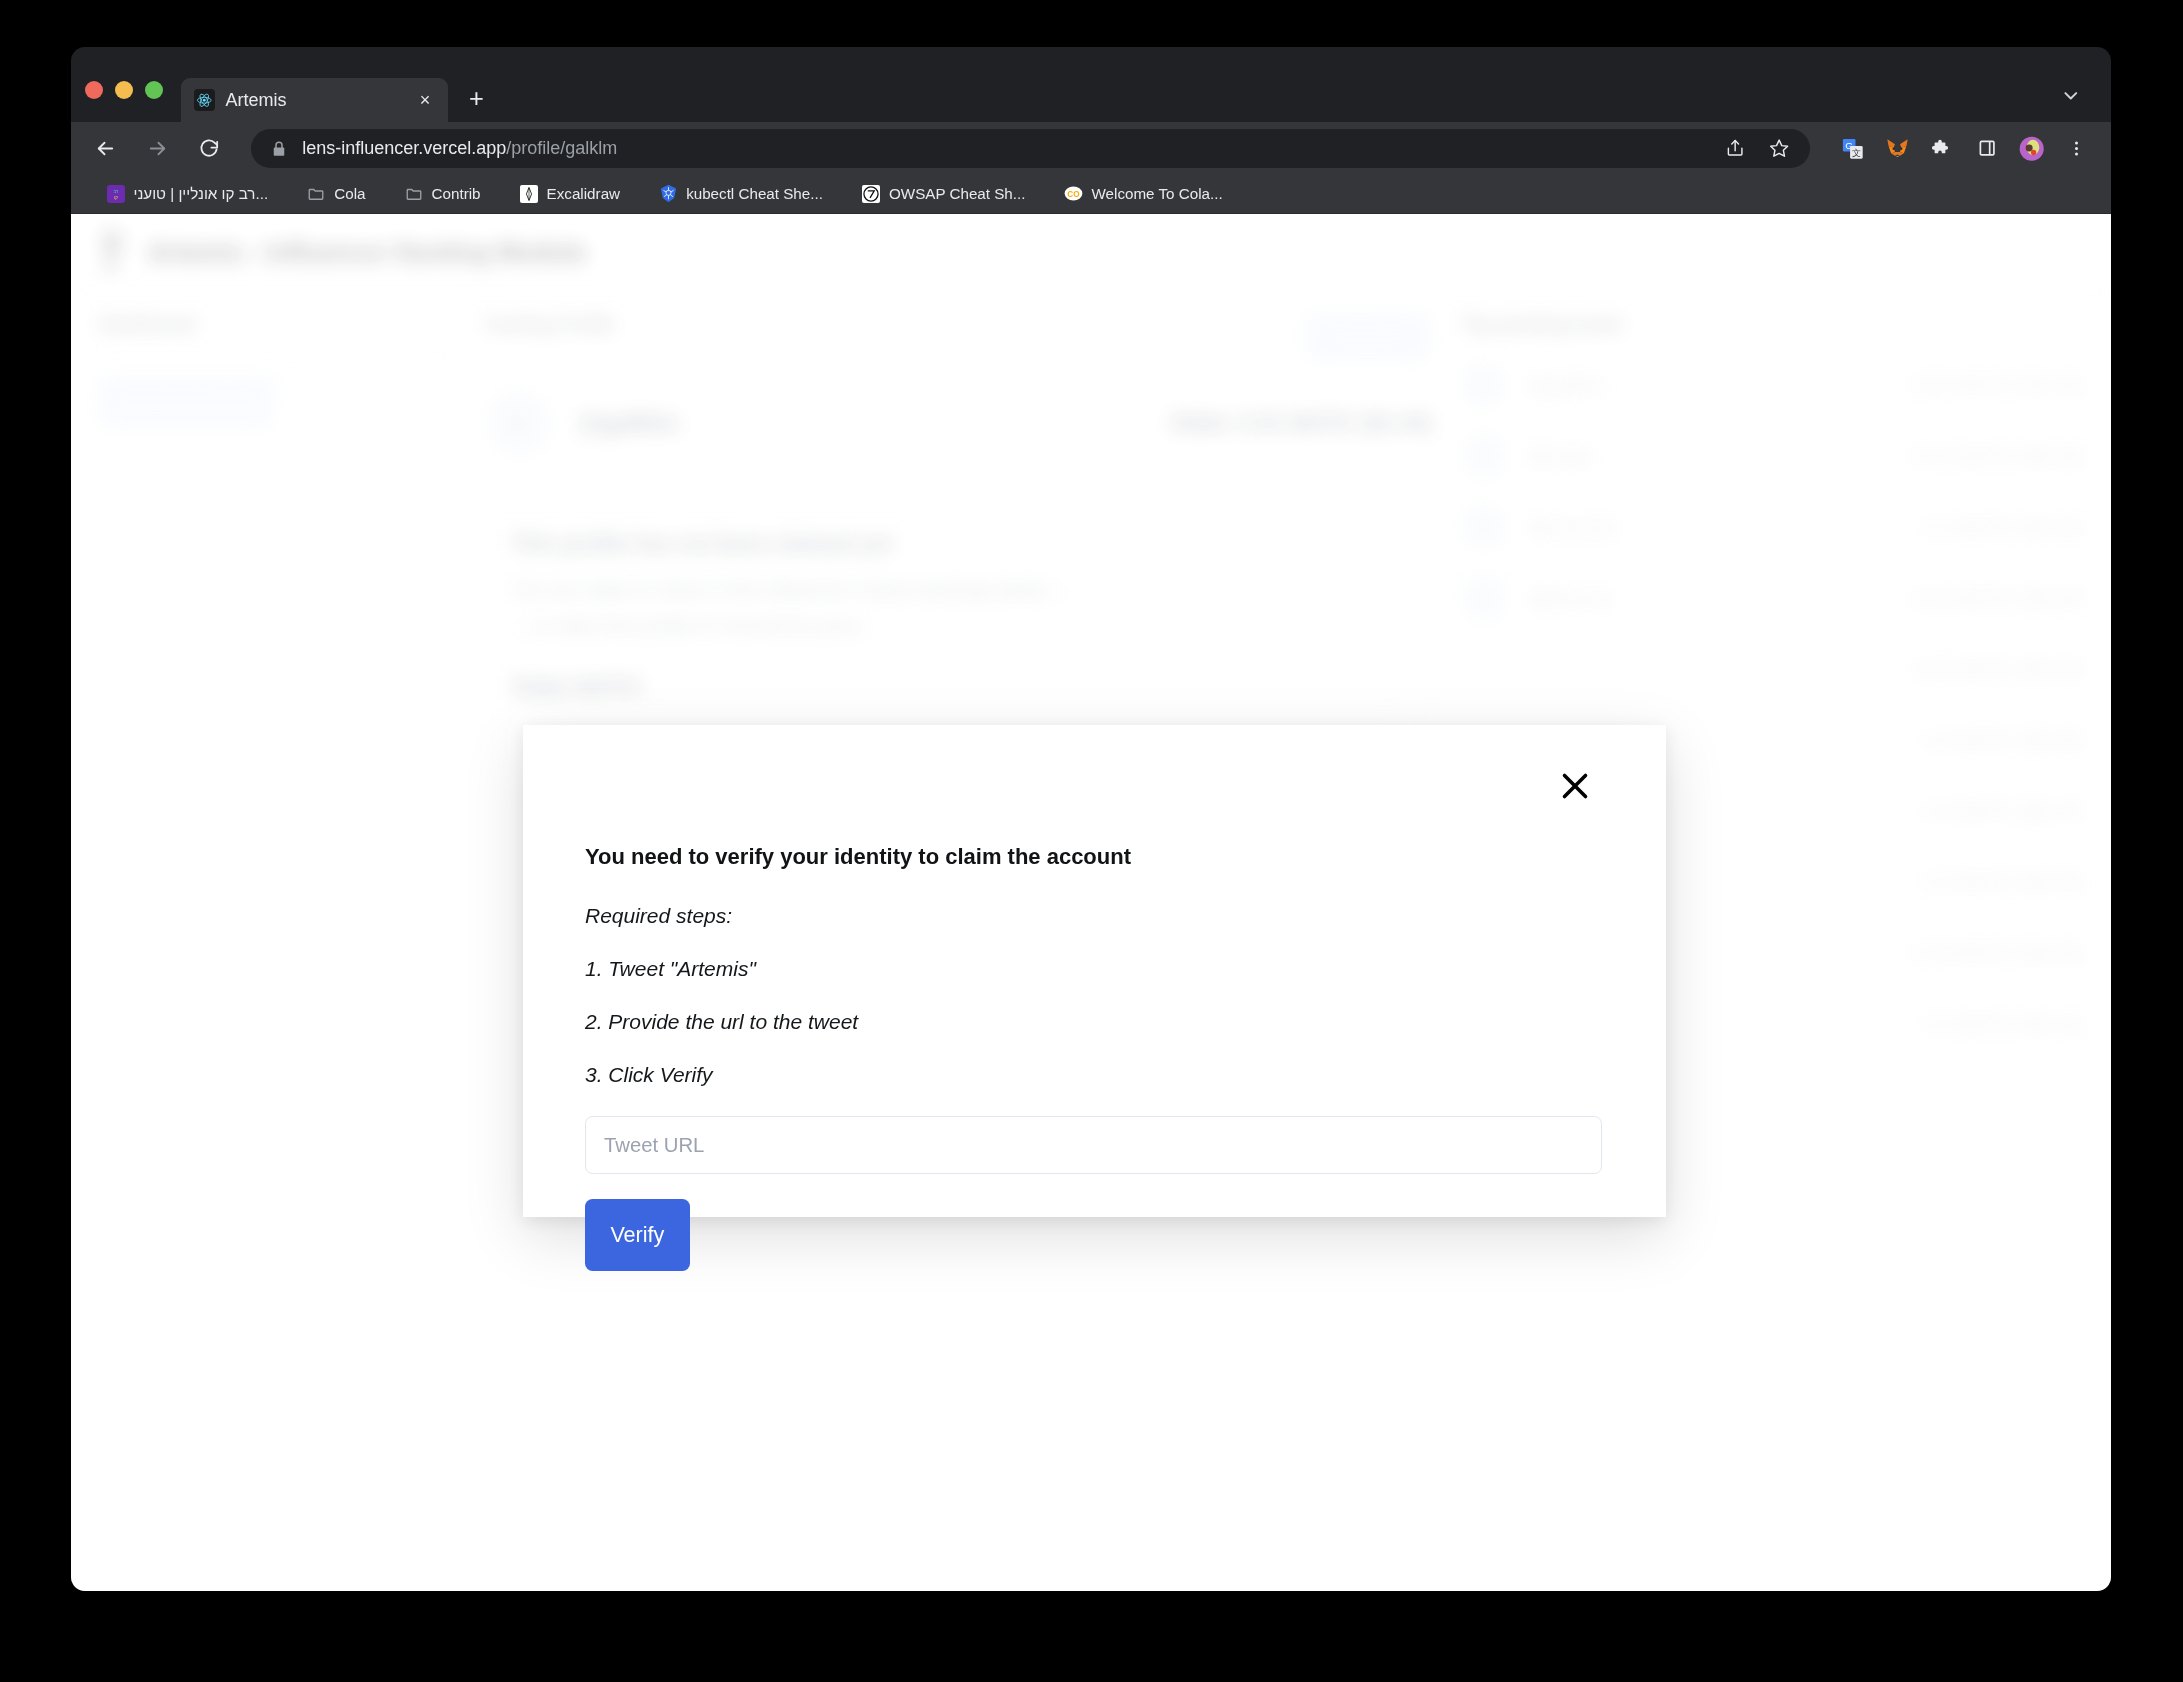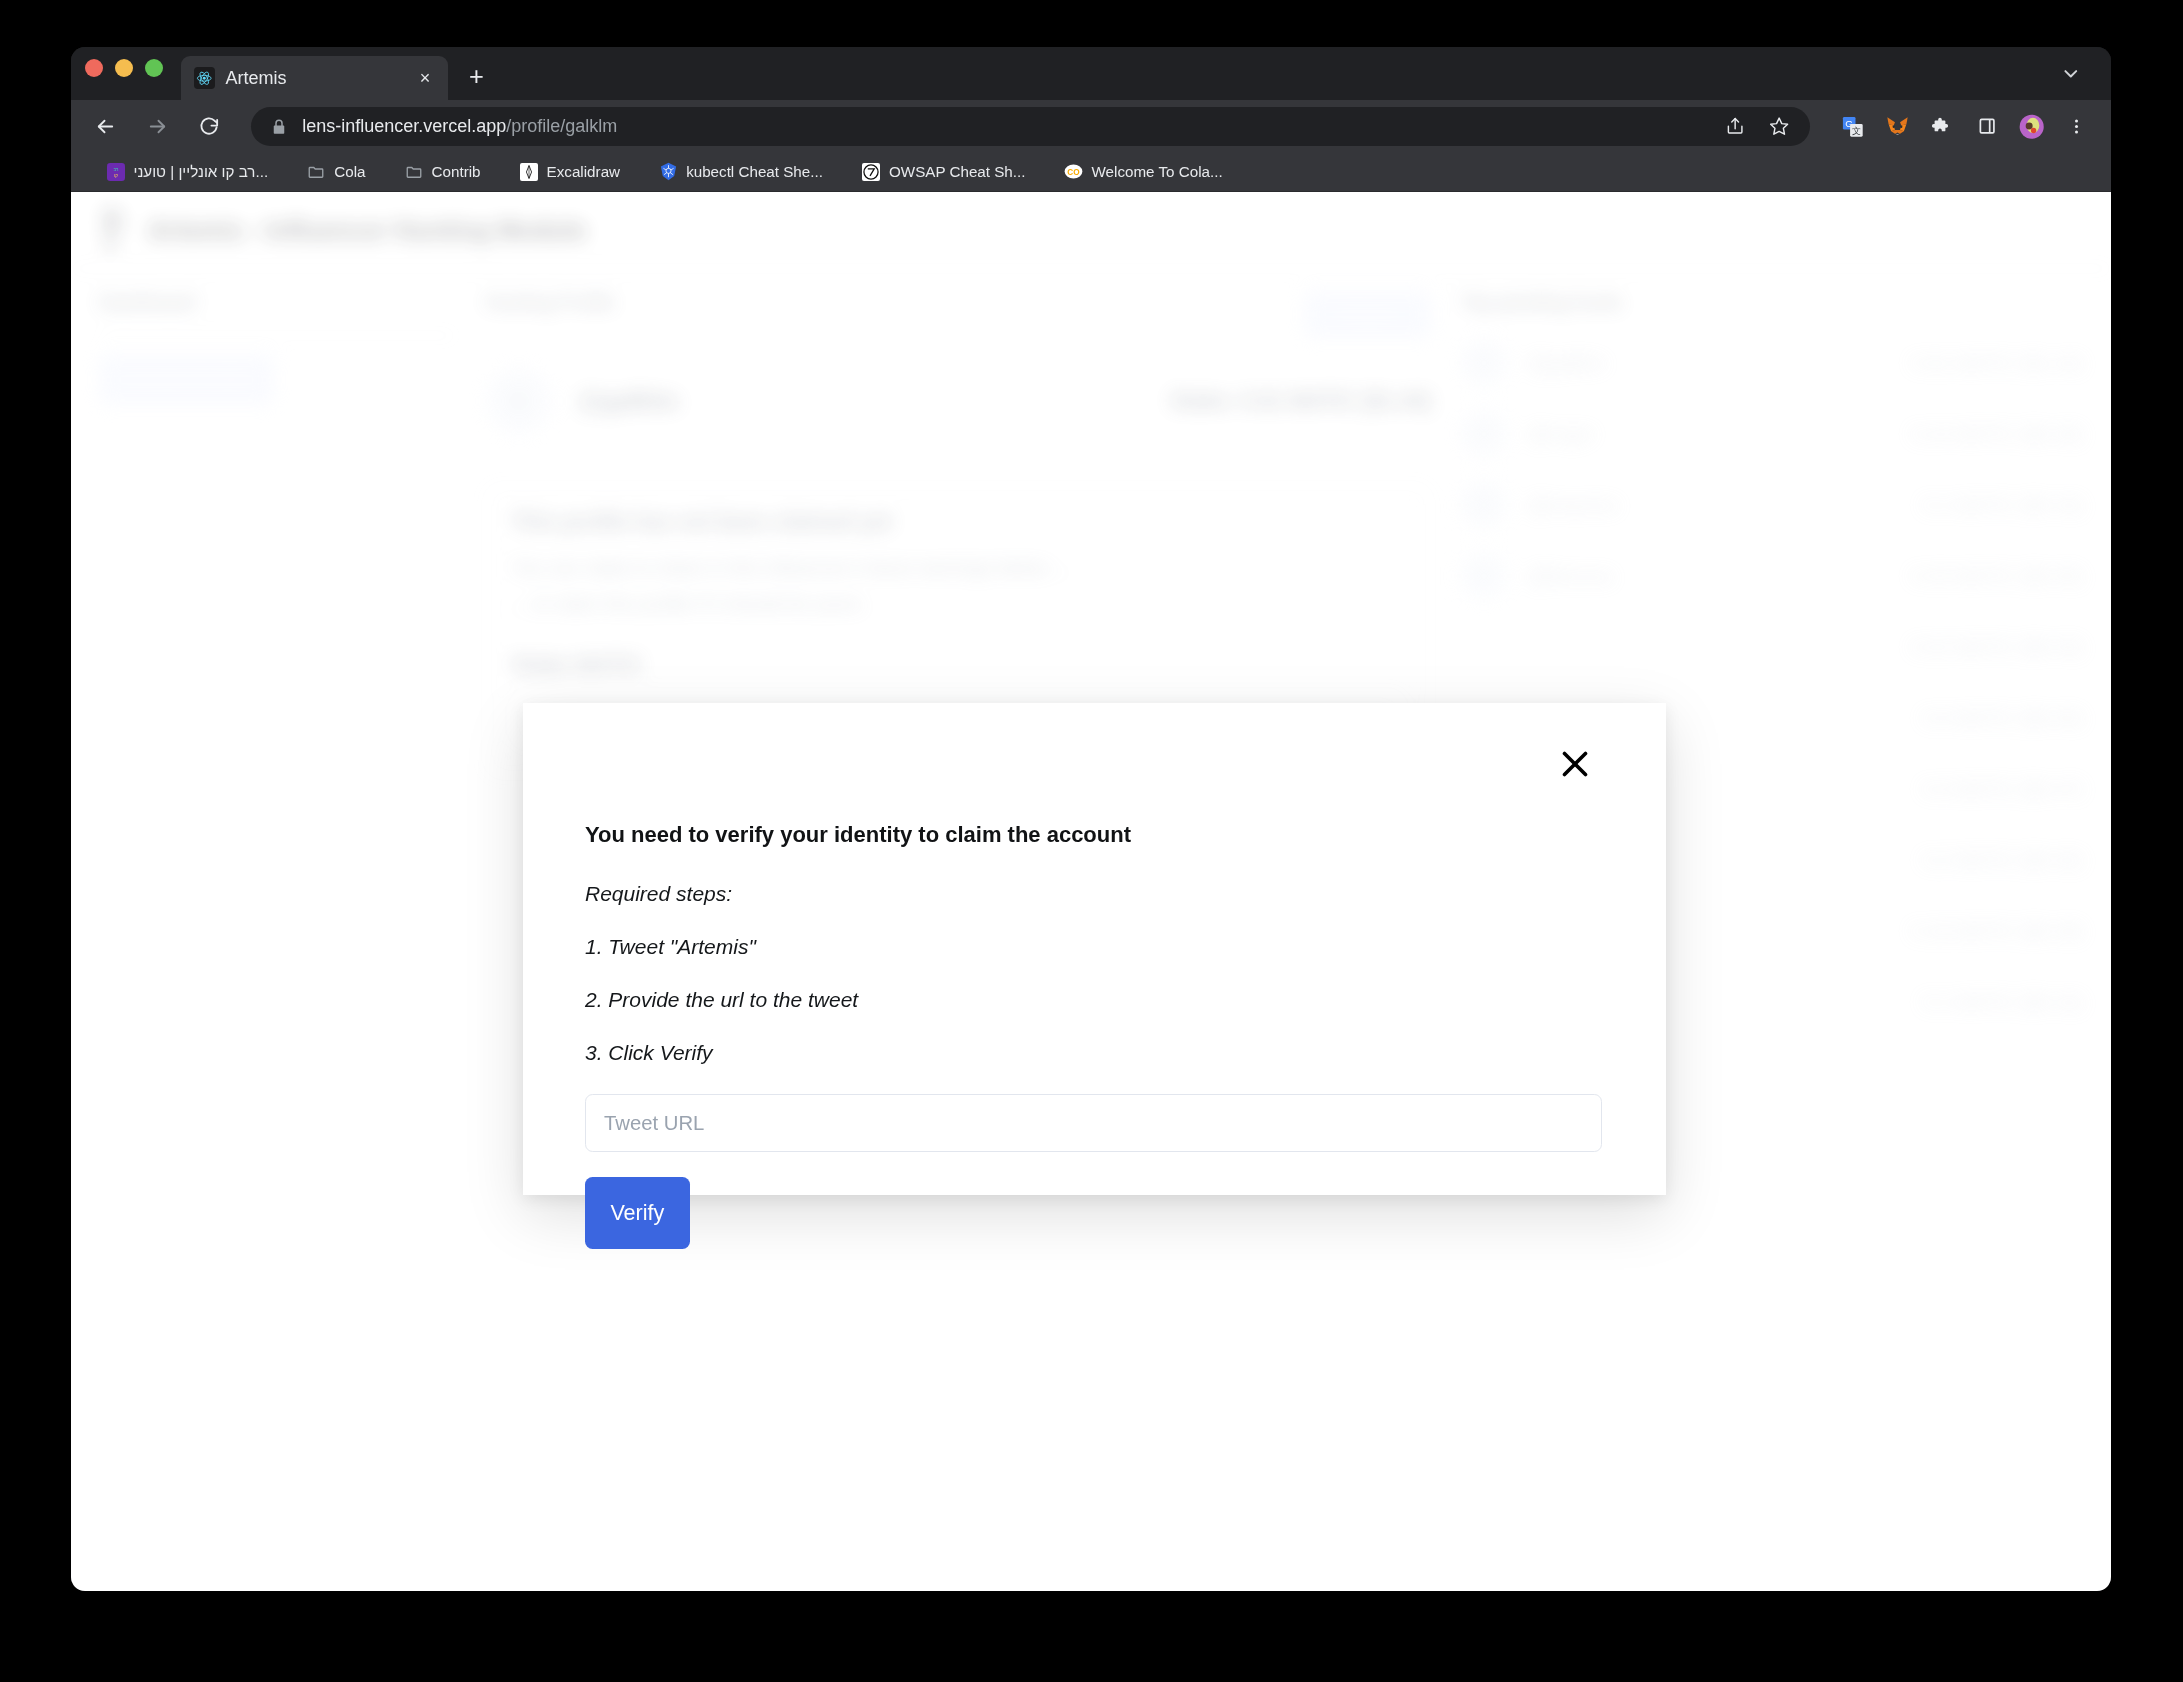--- a/index.html
+++ b/index.html
@@ -22,20 +22,21 @@
   }
 
   
   .tab-strip {
     position: relative;
     height: 53px;
     background: #202124;
     display: flex;
     align-items: flex-end;
     padding-left: 14px;
+    margin-top: 22px;
   }
   .traffic-lights {
     display: flex; align-items: center; gap: 12px;
     height: 53px; padding-bottom: 10.2px; margin-right: 18px;
   }
   .light { width: 18px; height: 18px; border-radius: 50%; }
   .light.red { background: #ef6a5d; }
   .light.yellow { background: #f5bd4f; }
   .light.green { background: #61c454; }
 

